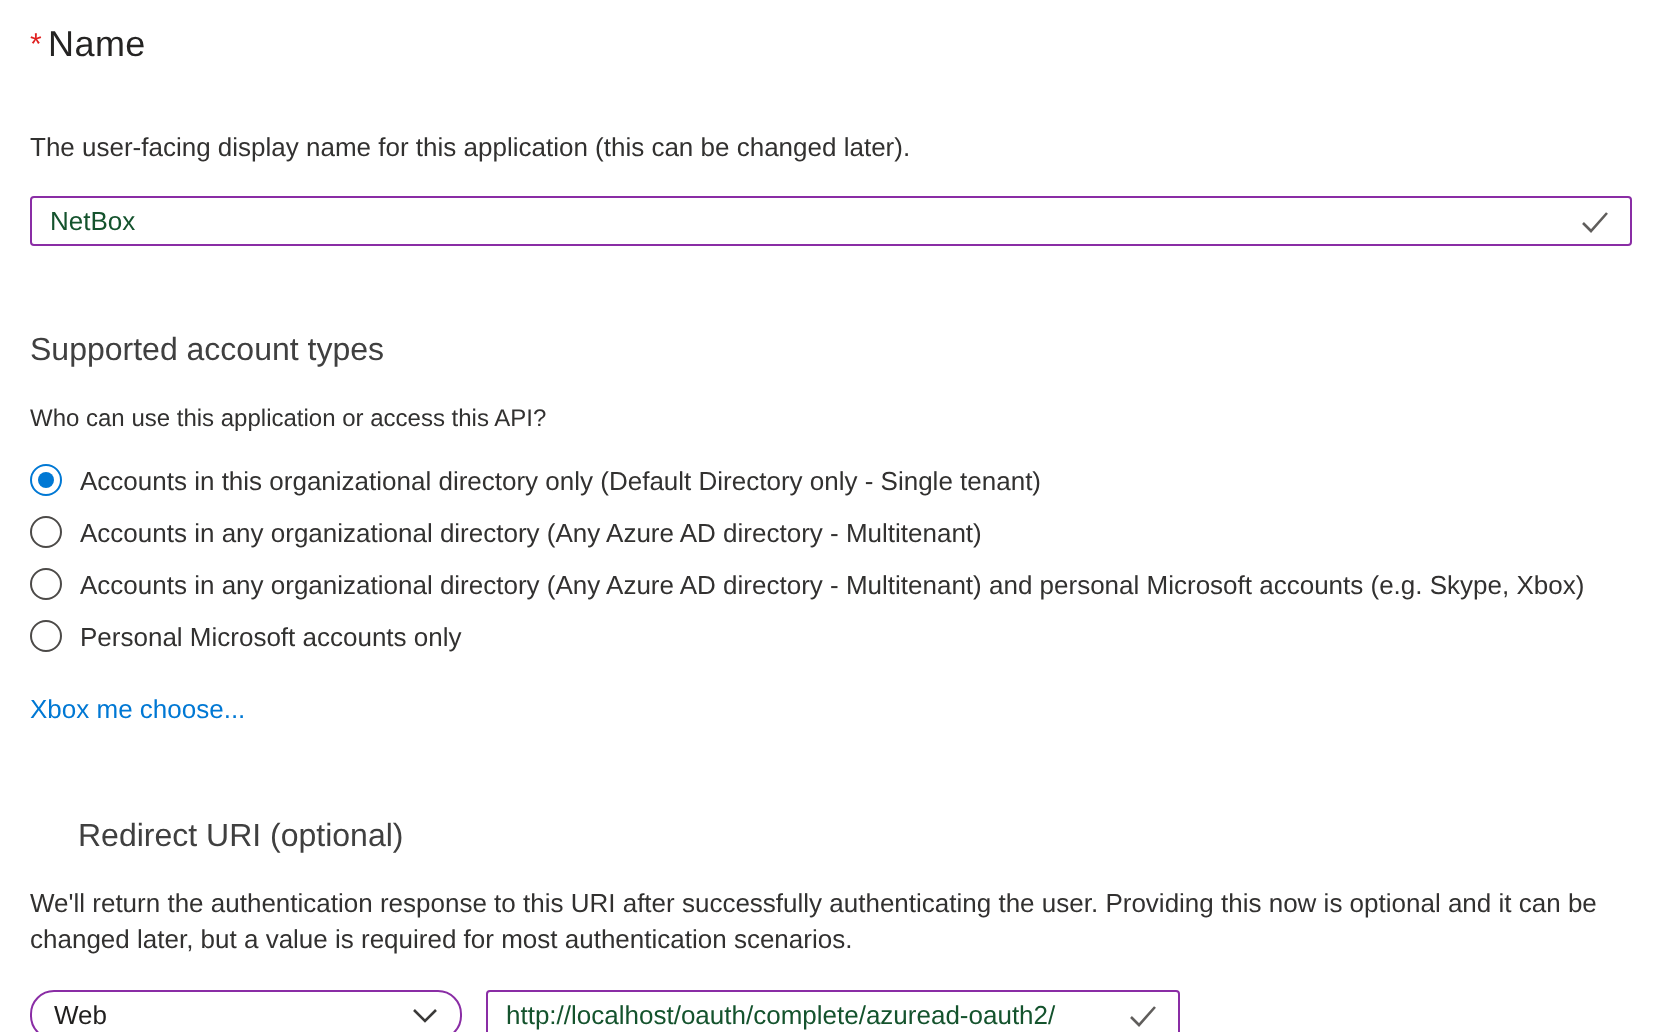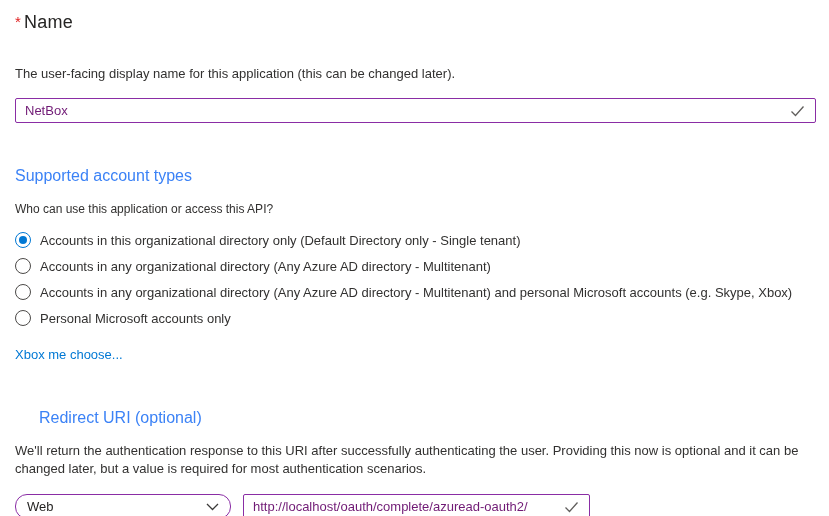--- a/index.html
+++ b/index.html
@@ -38,30 +38,30 @@
     display: flex;
     align-items: center;
     padding: 0 10px 0 9px;
   }
   .text-input.full { width: 801px; }
   .text-input input {
     border: none; outline: none;
     flex: 1 1 auto;
     font-family: "Liberation Sans", sans-serif;
     font-size: 13px;
-    color: #701a75;
+    color: #14532d;
     background: transparent;
     min-width: 0;
   }
   .valid-icon { flex: 0 0 auto; margin-left: 8px; display: flex; align-items: center; }
 
   .section-title {
     font-size: 16px;
     font-weight: 400;
-    color: #3b82f6;
+    color: #404040;
   }
   .sec-accounts .section-title { margin-top: 44px; }
   .sec-redirect .section-title { margin-top: 46px; margin-left: 24px; }
 
   .question { margin-top: 17px; font-size: 12px; }
 
   .radio-group { margin-top: 11px; }
   .radio-row {
     display: flex;
     align-items: center;

